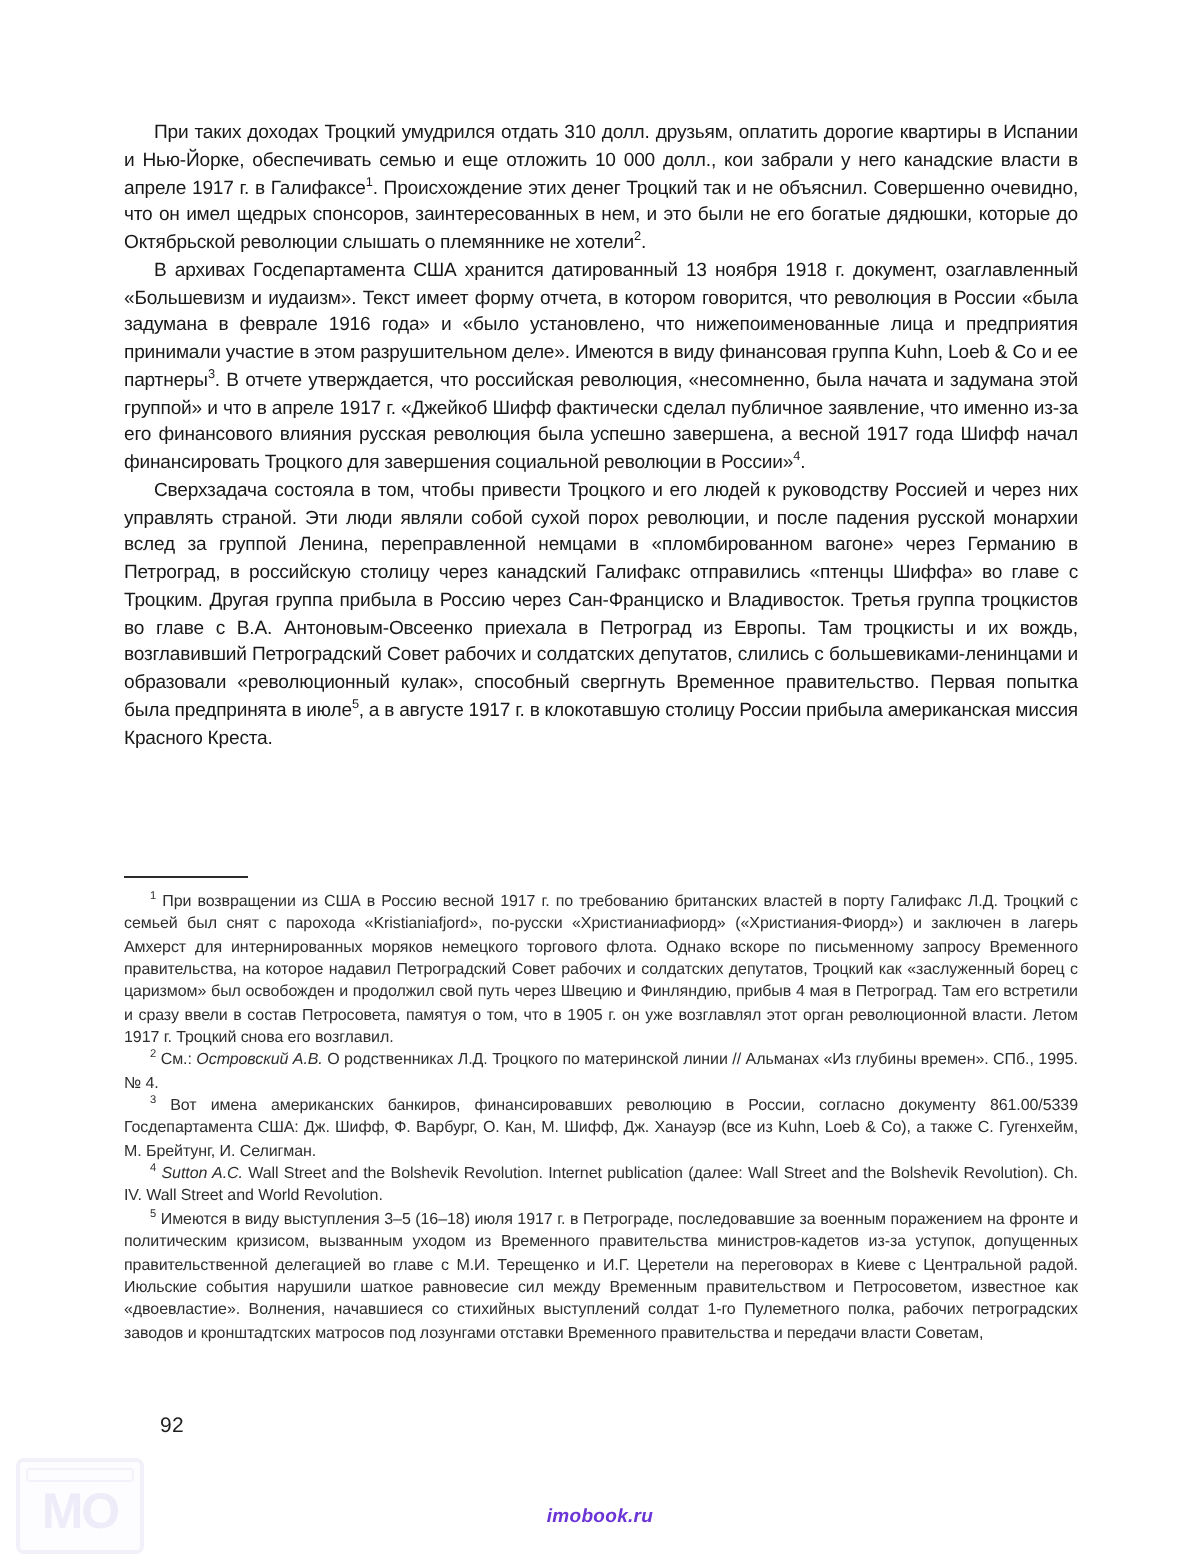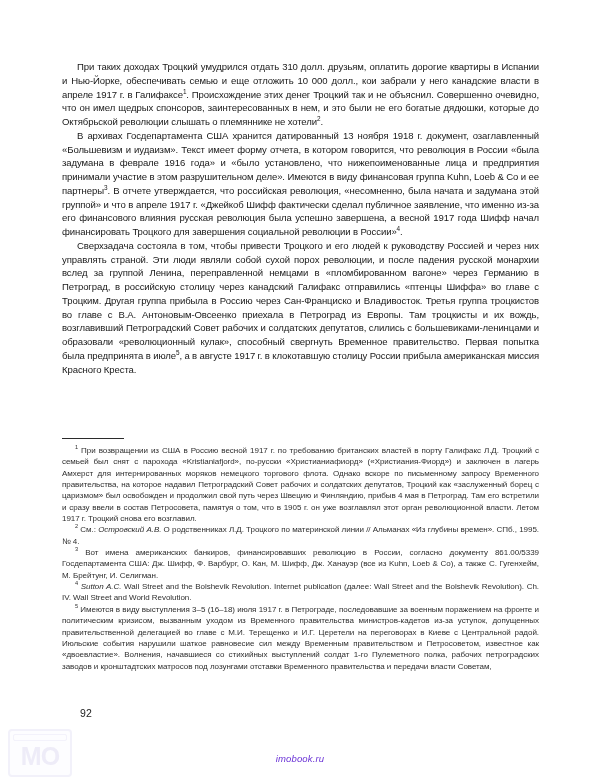--- a/index.html
+++ b/index.html
@@ -95,21 +95,21 @@
 
   
   .footer-url {
     position: absolute;
     left: 0;
     top: 753px;
     width: 600px;
     text-align: center;
     font-size: 9.5px;
     font-style: italic;
-    font-weight: normal;
+    font-weight: bold;
     color: #6b34d6;
     letter-spacing: 0.15px;
   }
 
   
   .watermark {
     position: absolute;
     left: 8px;
     top: 729px;
     width: 60px;

